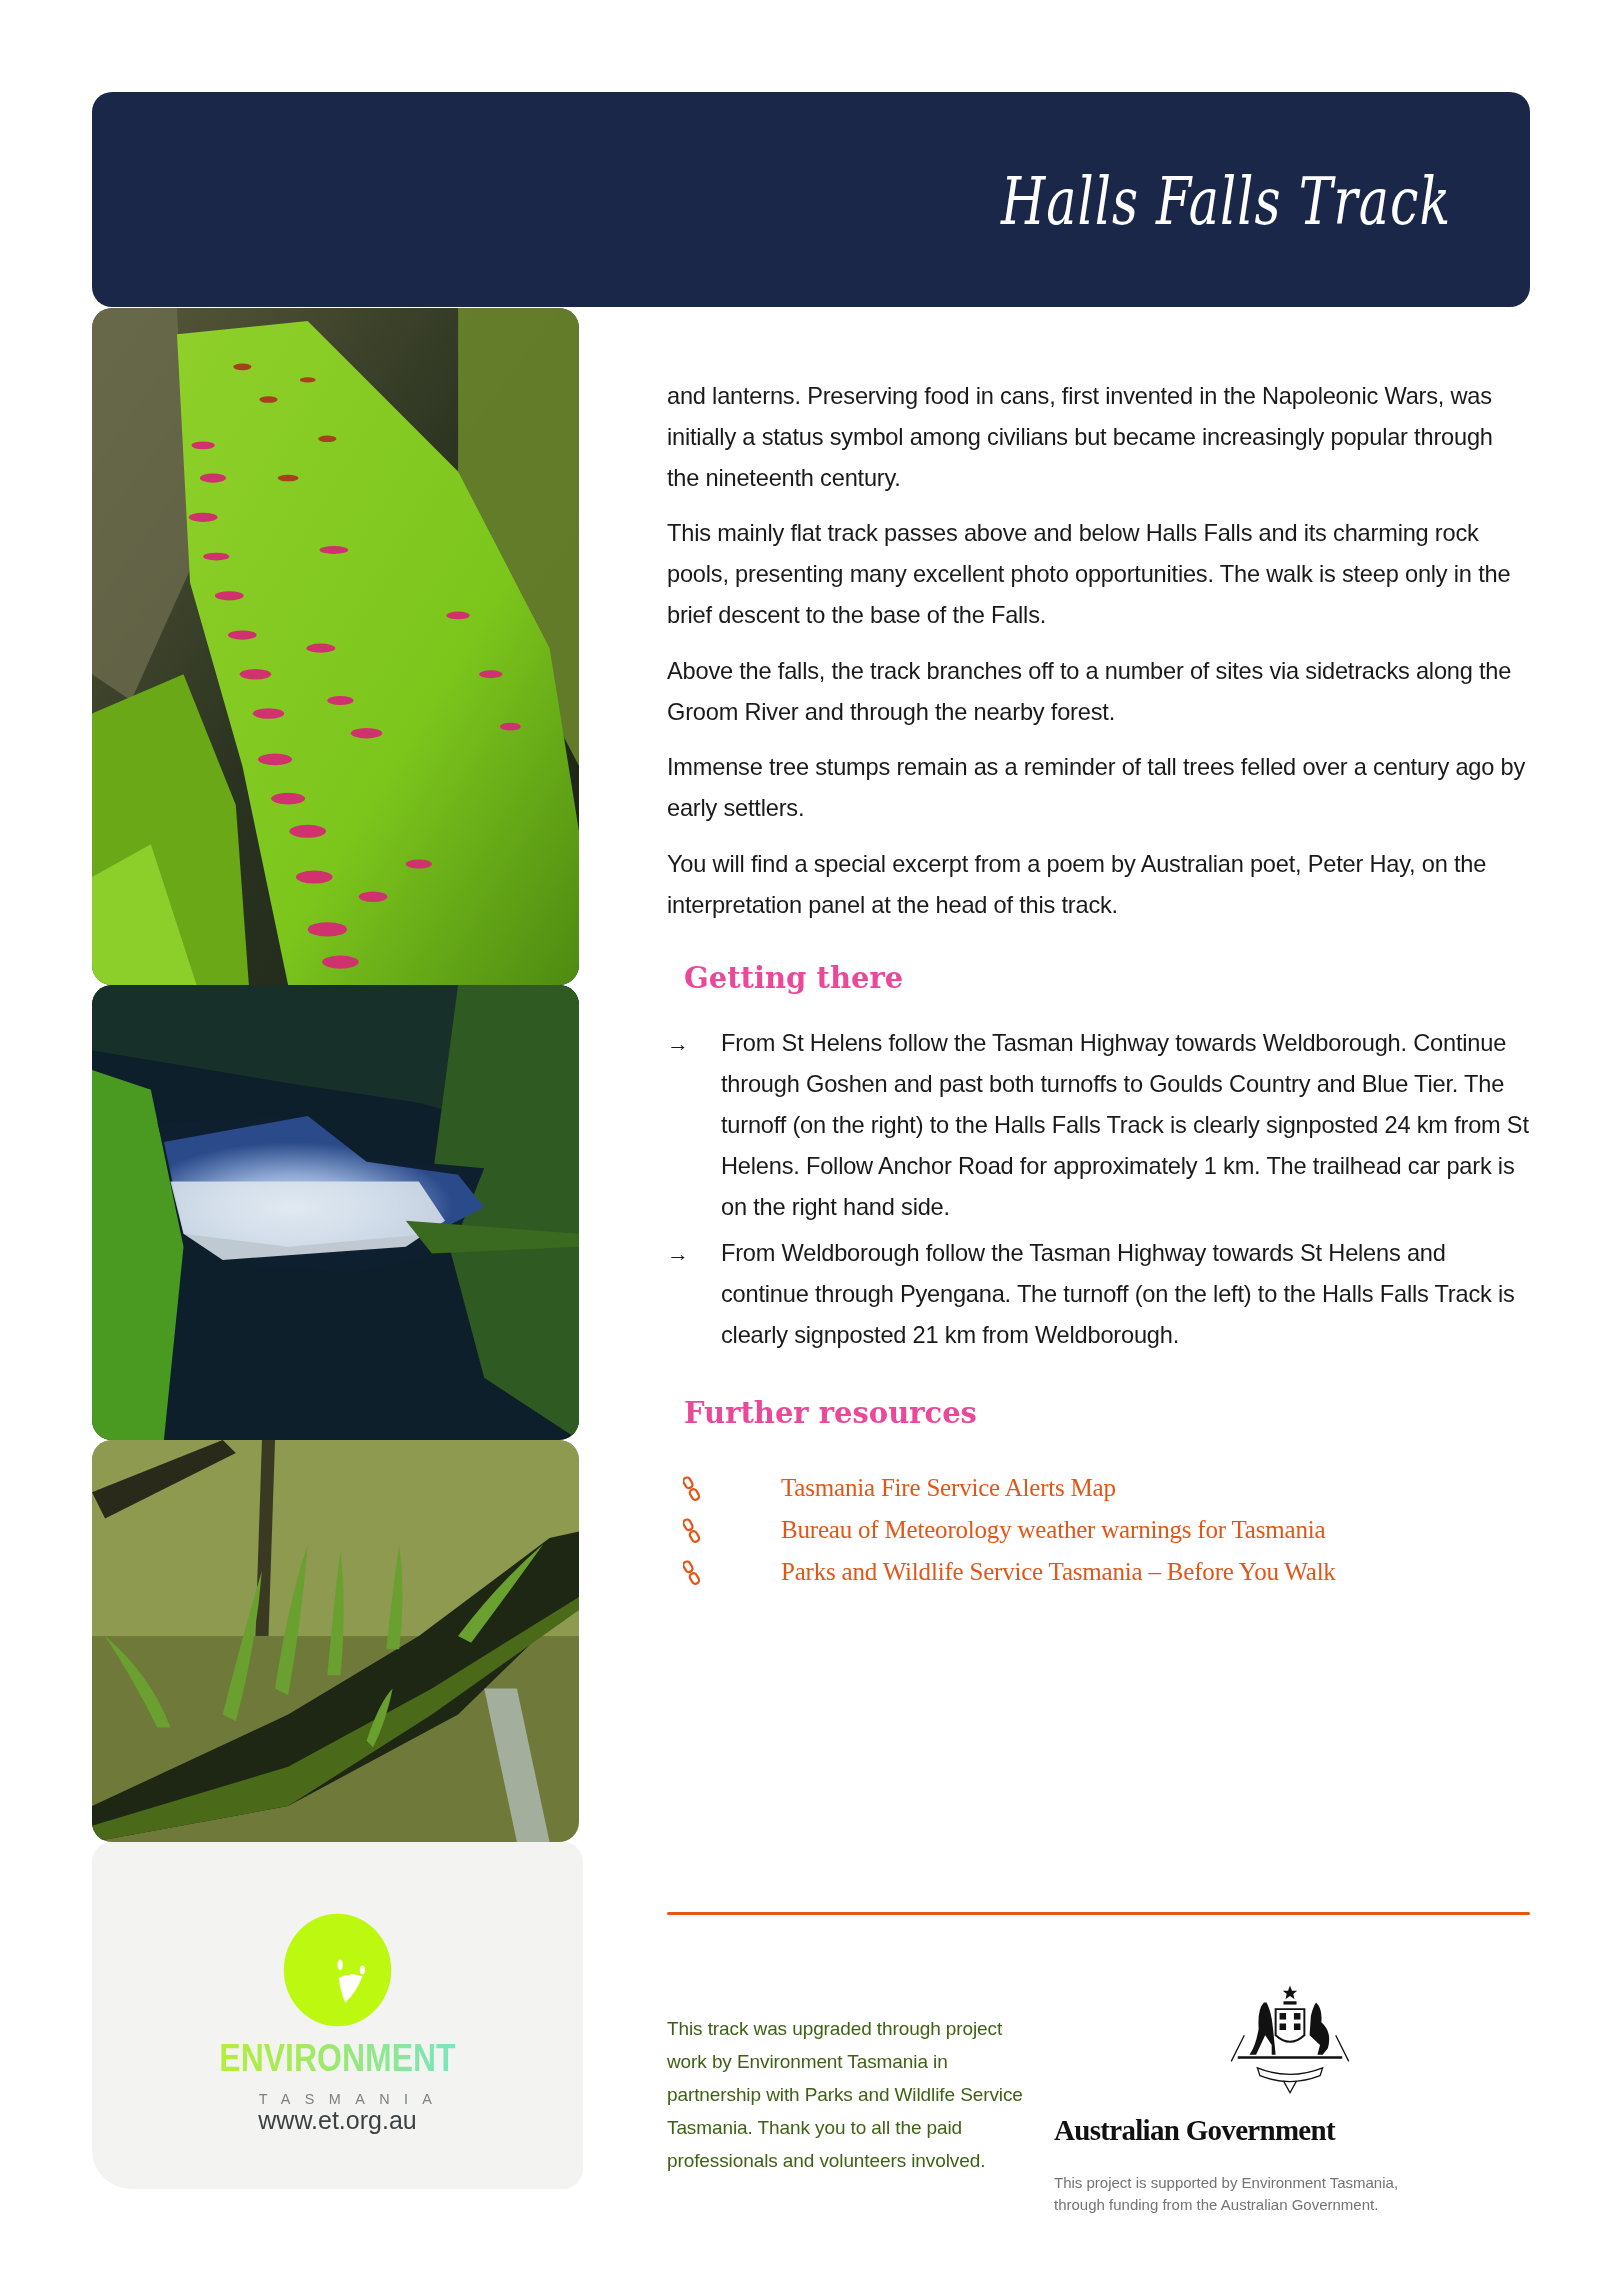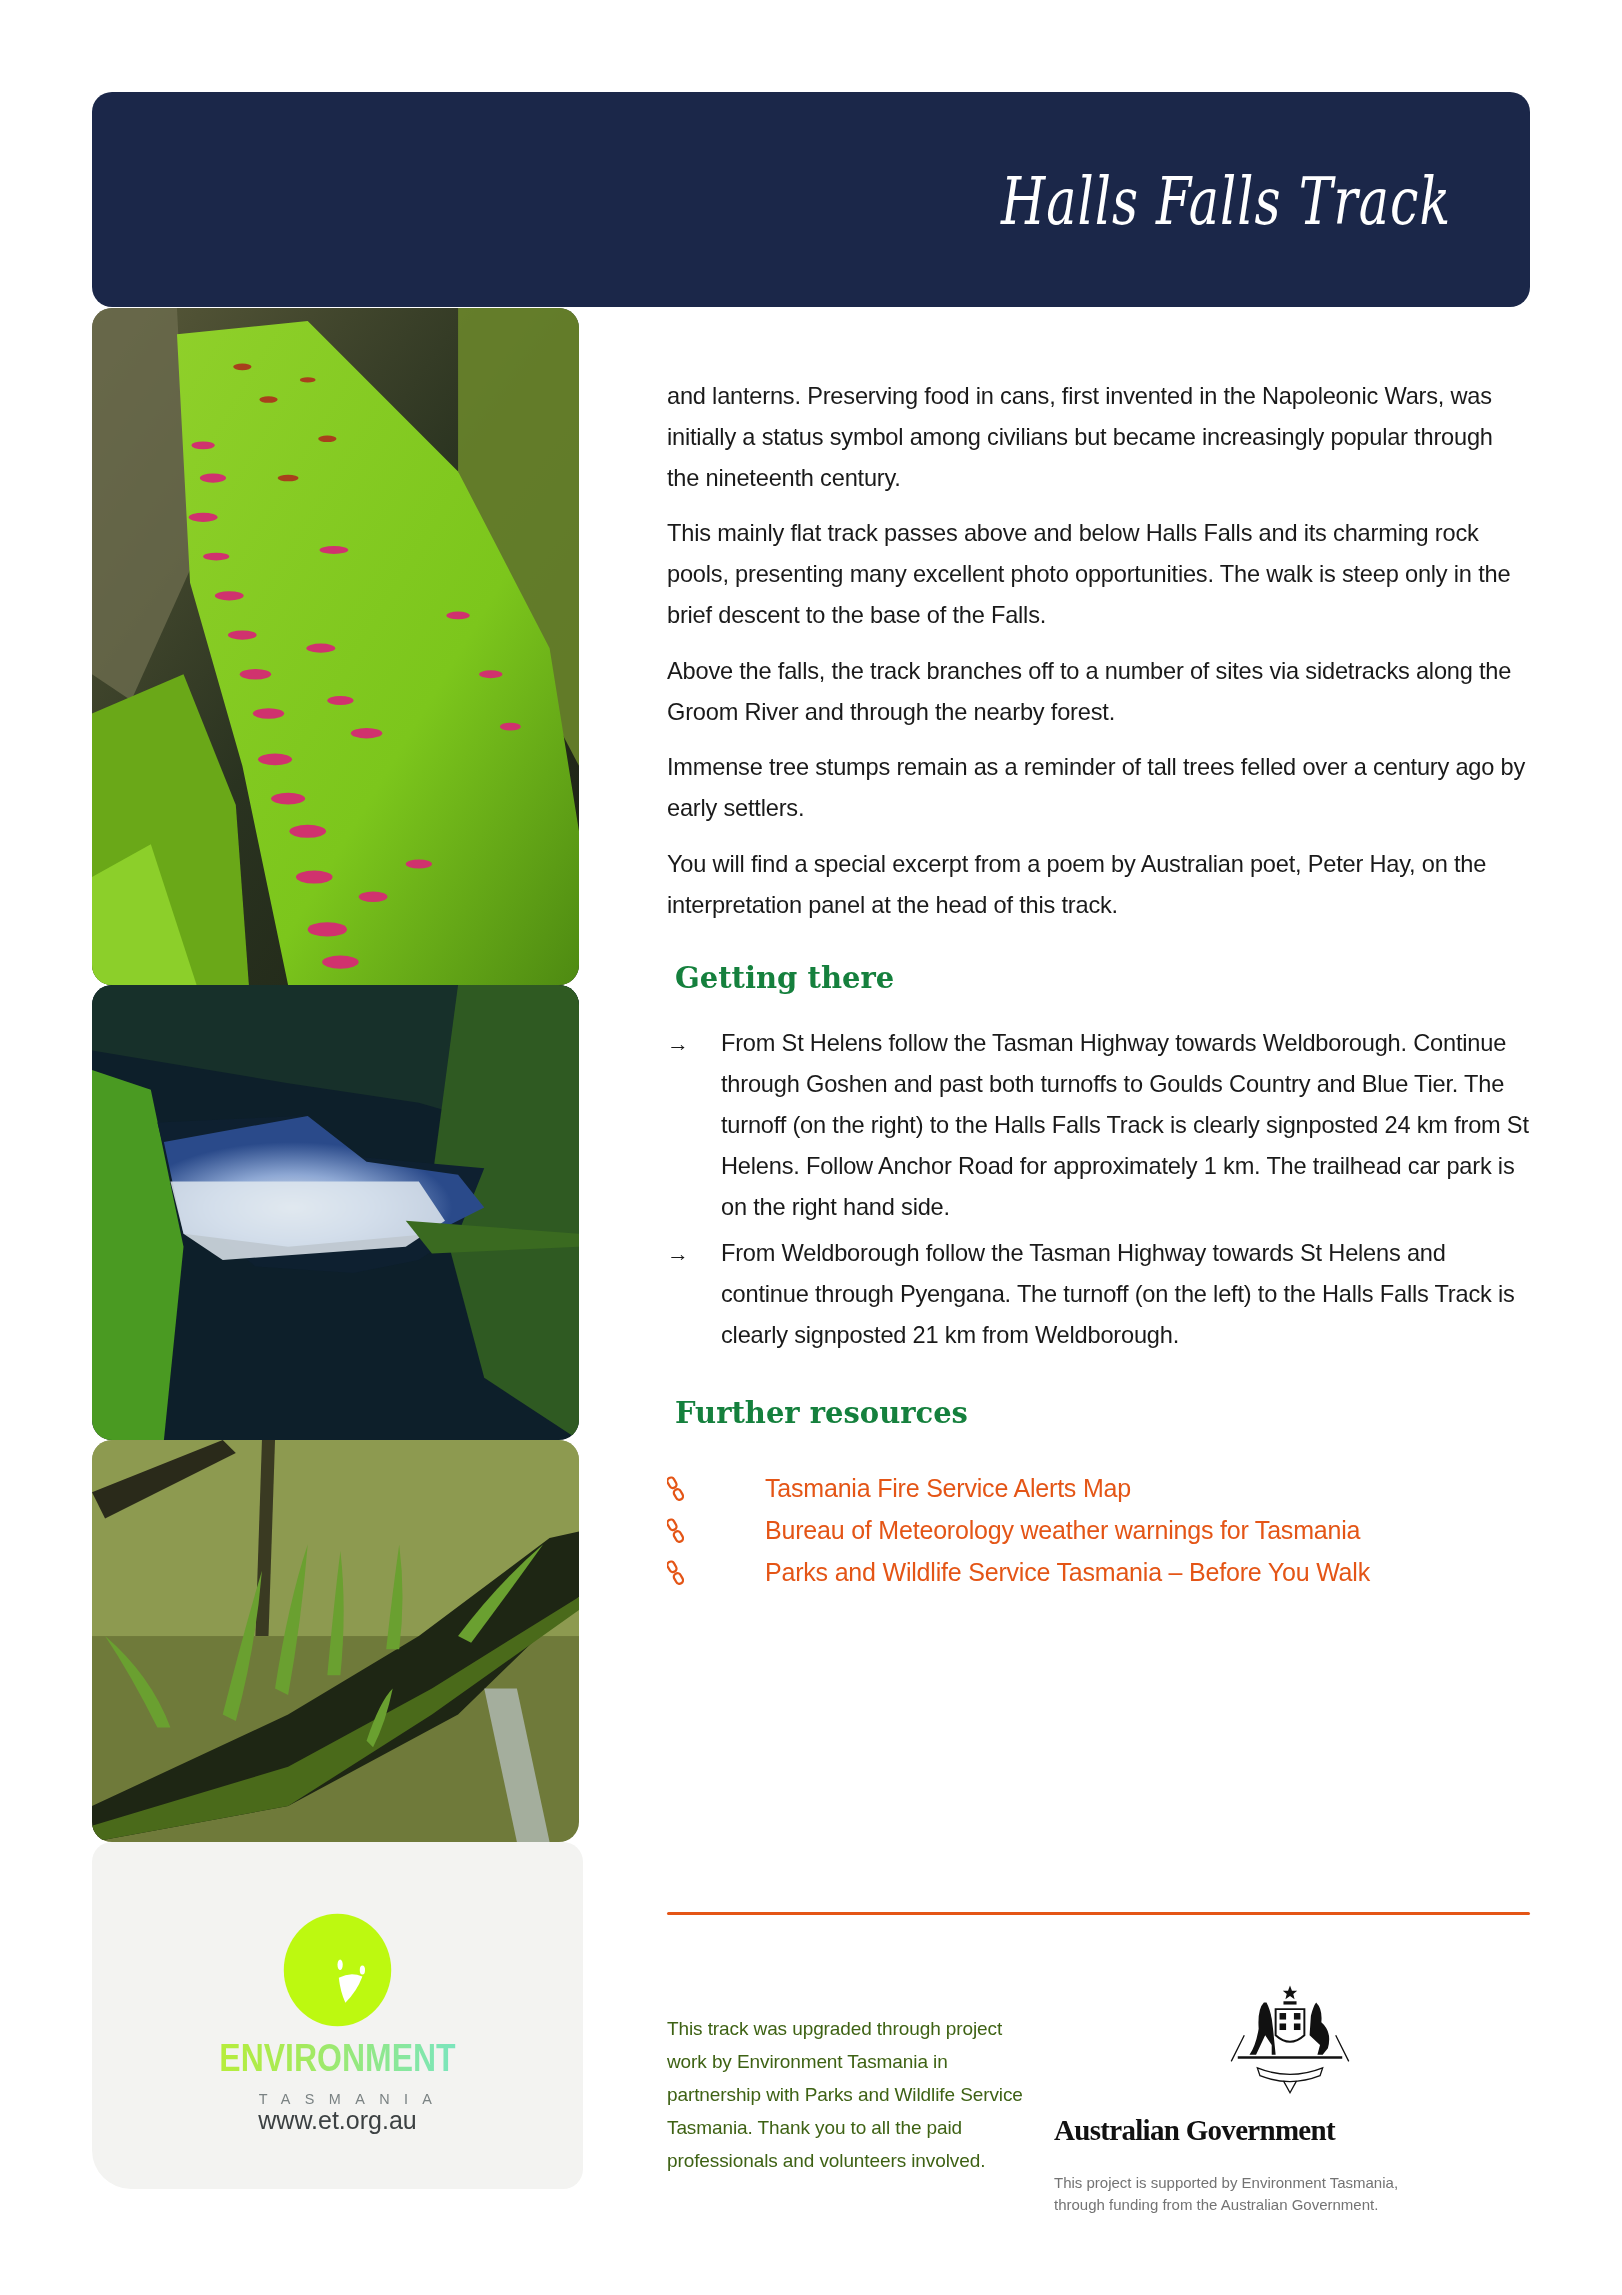--- a/index.html
+++ b/index.html
@@ -21,25 +21,25 @@
   .logo-panel { left:92px; top:1842px; width:491px; height:347px; background:#f3f3f1; border-bottom-left-radius:39px; }
   .et-logo { position:absolute; left:0; right:0; top:69px; margin:0 auto; width:131px; height:118px; }
   .et-word { position:absolute; left:0; right:0; top:196px; text-align:center; font-family:"Liberation Sans", sans-serif; font-weight:bold; font-size:39px; letter-spacing:0px; transform:scaleX(0.82); line-height:1;
      background:linear-gradient(90deg,#c8f01a 0%,#a6ea5a 40%,#7ee6b4 75%,#6ee0e6 100%); -webkit-background-clip:text; background-clip:text; color:transparent; }
   .et-sub { position:absolute; left:0; right:0; top:249px; text-align:center; font-family:"Liberation Sans", sans-serif; font-size:14.4px; letter-spacing:14.4px; color:#7a8283; padding-left:30px; }
   .et-url { position:absolute; left:0; right:0; top:264px; text-align:center; font-family:"Liberation Sans", sans-serif; font-size:25px; color:#3c4143; }
 
   
   .content { left:667px; top:376px; width:864px; font-family:"Liberation Sans", sans-serif; color:#1a1a1a; }
   .para { font-size:23.6px; line-height:41px; margin:0 0 14.4px 0; letter-spacing:-0.2px; }
-  .h2 { font-family:"DejaVu Serif", serif; font-weight:bold; color:#15803d; font-size:29px; margin:8px; line-height:1; }
+  .h2 { font-family:"DejaVu Serif", serif; font-weight:bold; color:#ec4899; font-size:29px; margin:17px; line-height:1; }
   .dir-list { margin:0; padding:0; list-style:none; }
   .dir-item { position:relative; padding-left:54px; font-size:23.6px; line-height:41px; letter-spacing:-0.2px; margin-bottom:5.2px; }
   .dir-arrow { position:absolute; left:0; top:0; font-size:22px; color:#1a1a1a; }
-  .res-list { margin:0; padding:0; list-style:none; }
+  .res-list { margin:16px; padding:0; list-style:none;font-family:Liberation Serif, serif; }
   .res-item { position:relative; padding-left:98px; font-size:25px; line-height:42px; color:#e45516; letter-spacing:-0.2px; }
   .res-icon { position:absolute; left:0; top:9.2px; width:17px; height:26px; }
 
   .rule { left:667px; top:1912px; width:863px; height:2.6px; background:#e45516; }
 
   .credit { left:667px; top:2012px; width:366px; font-family:"Liberation Sans", sans-serif; font-size:19px; line-height:33px; color:#3e6214; letter-spacing:-0.1px; }
 
   .gov { left:1054px; top:1983px; width:471px; text-align:left; }
   .crest { display:block; margin:0 auto; width:144px; height:111px; }
   .gov-name { font-family:"Liberation Serif", serif; font-weight:bold; font-size:29px; color:#111; margin-top:19.6px; letter-spacing:-0.7px; }

